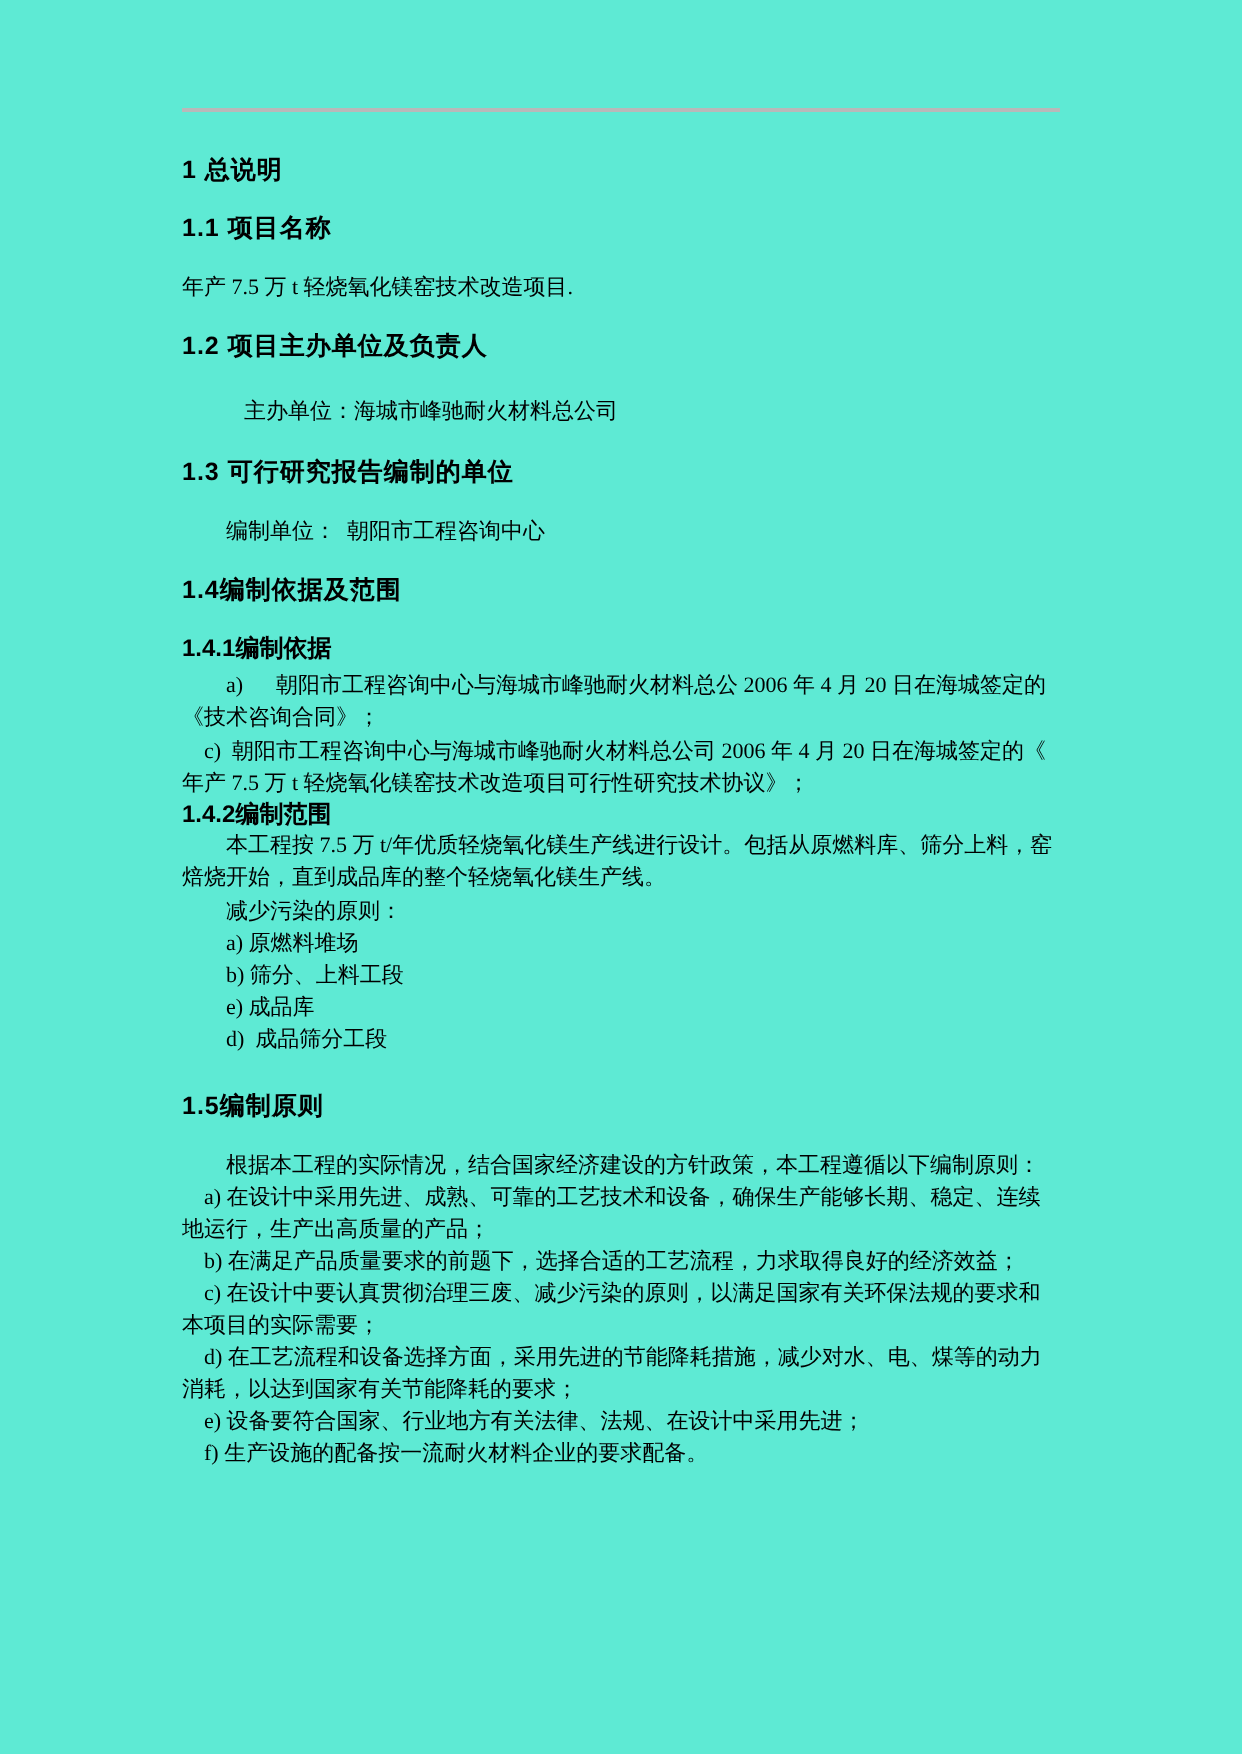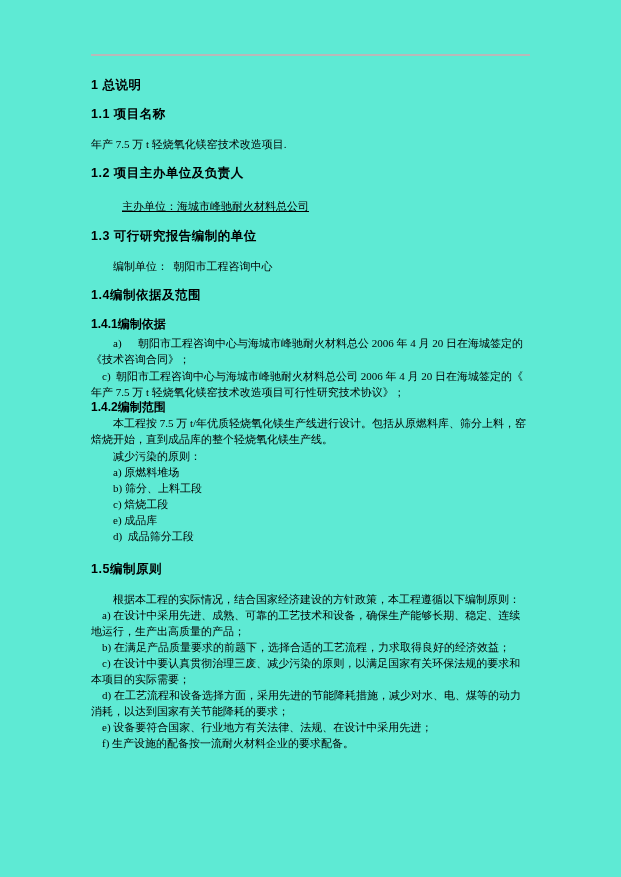--- a/index.html
+++ b/index.html
@@ -43,21 +43,21 @@
     font-size: 12px;
     line-height: 14px;
   }
   .doc p {
     white-space: pre-wrap;
     overflow-wrap: break-word;
     line-break: anywhere;
   }
   .ind1 { text-indent: 11px; }
   .ind2 { text-indent: 22px; }
-  .ind3 { text-indent: 31px; text-decoration: underline; }
+  .ind3 { text-indent: 31px; }
   .mt0  { margin-top: 0; }
   .mt1  { margin-top: 1px; }
   .mt4  { margin-top: 4px; }
   .mt14 { margin-top: 14px; }
   .mt15 { margin-top: 15px; }
   .mt18 { margin-top: 18px; }
   .mt22 { margin-top: 22px; }
 </style>
 </head>
 <body>
@@ -81,21 +81,20 @@
 
     <div class="h3 mt15">1.4.1编制依据</div>
     <p class="mt4 ind2">a)      朝阳市工程咨询中心与海城市峰驰耐火材料总公 2006 年 4 月 20 日在海城签定的《技术咨询合同》；</p>
     <p class="mt1 ind1">c)  朝阳市工程咨询中心与海城市峰驰耐火材料总公司 2006 年 4 月 20 日在海城签定的《年产 7.5 万 t 轻烧氧化镁窑技术改造项目可行性研究技术协议》；</p>
 
     <div class="h3 mt0">1.4.2编制范围</div>
     <p class="mt1 ind2">本工程按 7.5 万 t/年优质轻烧氧化镁生产线进行设计。包括从原燃料库、筛分上料，窑焙烧开始，直到成品库的整个轻烧氧化镁生产线。</p>
     <p class="mt1 ind2">减少污染的原则：</p>
     <p class="mt0 ind2">a) 原燃料堆场</p>
     <p class="mt0 ind2">b) 筛分、上料工段</p>
-    <p class="mt0 ind2">c) 焙烧工段</p>
     <p class="mt0 ind2">e) 成品库</p>
     <p class="mt0 ind2">d)  成品筛分工段</p>
 
     <div class="h2 mt18">1.5编制原则</div>
     <p class="mt15 ind2">根据本工程的实际情况，结合国家经济建设的方针政策，本工程遵循以下编制原则：</p>
     <p class="mt0 ind1">a) 在设计中采用先进、成熟、可靠的工艺技术和设备，确保生产能够长期、稳定、连续地运行，生产出高质量的产品；</p>
     <p class="mt0 ind1">b) 在满足产品质量要求的前题下，选择合适的工艺流程，力求取得良好的经济效益；</p>
     <p class="mt0 ind1">c) 在设计中要认真贯彻治理三废、减少污染的原则，以满足国家有关环保法规的要求和本项目的实际需要；</p>
     <p class="mt0 ind1">d) 在工艺流程和设备选择方面，采用先进的节能降耗措施，减少对水、电、煤等的动力消耗，以达到国家有关节能降耗的要求；</p>
     <p class="mt0 ind1">e) 设备要符合国家、行业地方有关法律、法规、在设计中采用先进；</p>

